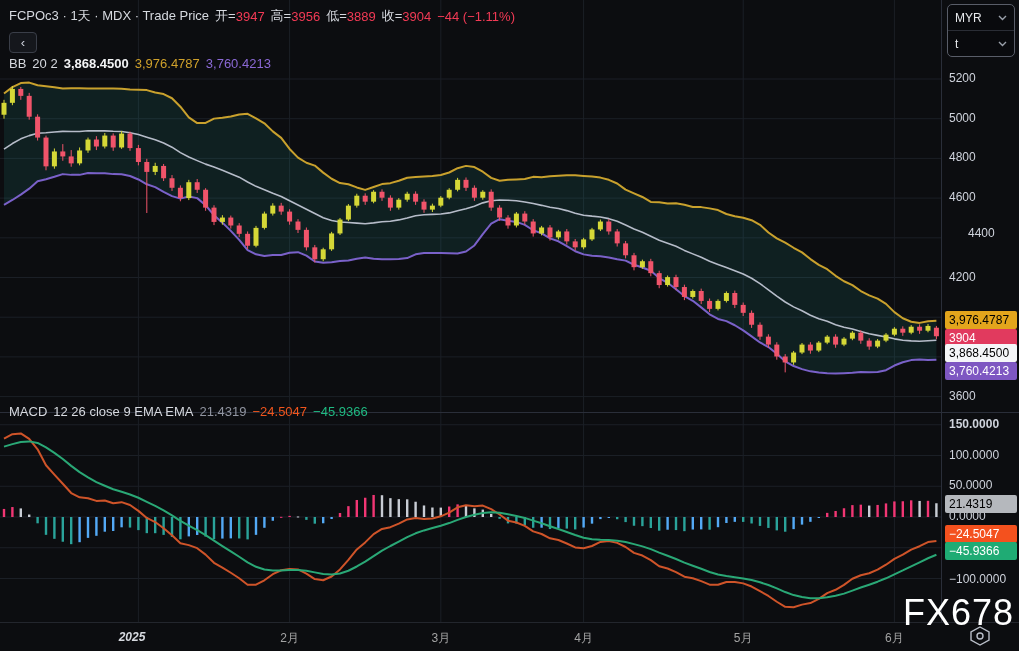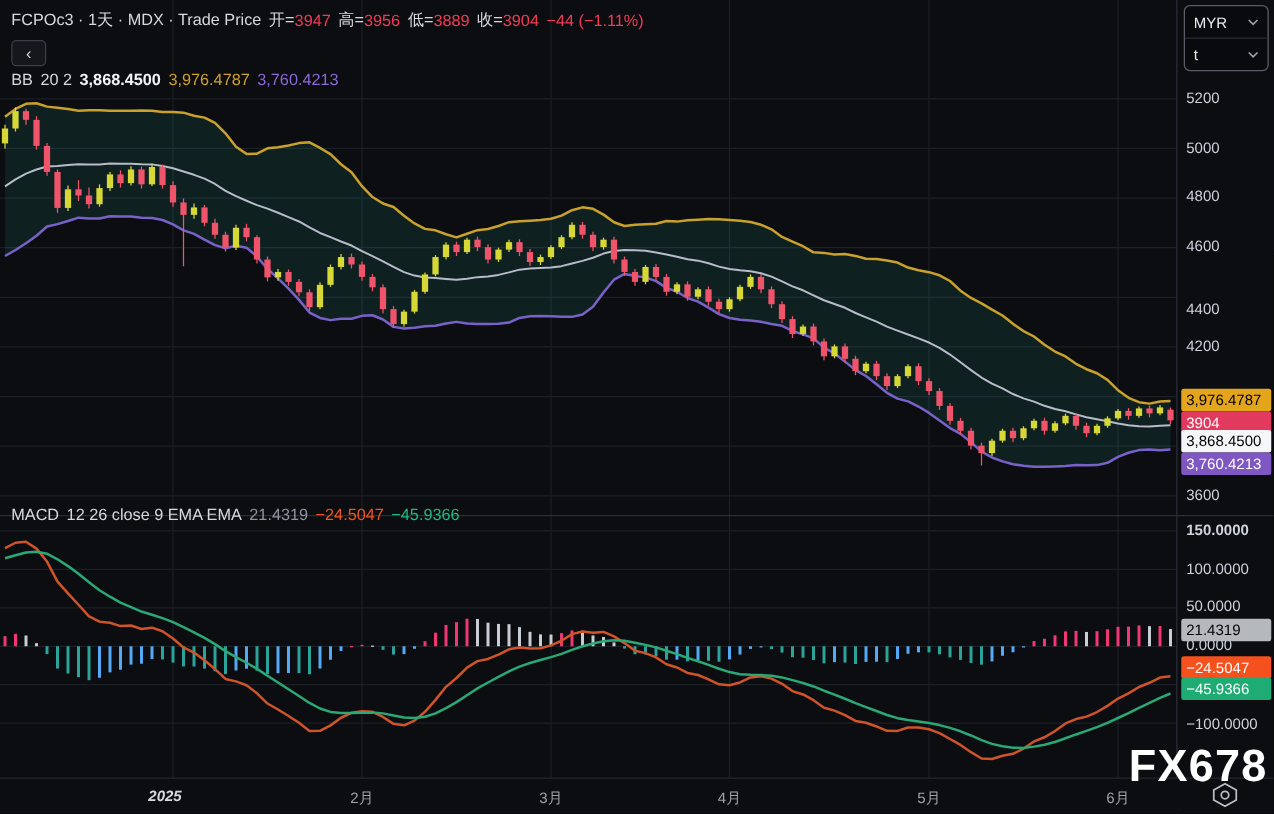--- a/index.html
+++ b/index.html
@@ -26,21 +26,21 @@
   .chev{display:flex;align-items:center;}
   #price-axis,#time-axis{position:absolute;z-index:4;}
   #price-axis{left:941px;top:0;width:78px;height:622px;}
   .tick{position:absolute;left:8px;font-size:12px;color:#cfd3dc;}
   .badge{position:absolute;left:4px;right:2px;font-size:12px;border-radius:2px;
     padding:2px 4px;text-align:left;}
   #time-axis{left:0;top:622px;width:1019px;height:29px;border-top:1px solid #23262d;background:#0c0d10;}
   .tlabel{position:absolute;top:7px;font-size:12px;color:#a3a3a3;transform:translateX(-50%);}
   .tlabel.year{font-weight:bold;color:#d6d9df;}
   .watermark{position:absolute;right:5px;top:592px;font-size:36px;color:#ffffff;letter-spacing:1px;
-    z-index:7;font-weight:700;}
+    z-index:7;font-weight:400;}
   .hex-icon{position:absolute;left:968px;top:626px;z-index:8;cursor:pointer;}
 </style>
 </head>
 <body>
 
 <div class="app">
   <svg id="chart-svg" width="1019" height="651">
       <defs>
         <clipPath id="clipPrice">
           <rect x="0" y="0" width="941" height="412"></rect>
@@ -476,21 +476,21 @@
           </svg>
       </span>
     </div>
   </div>
 
   <div id="price-axis">
       <div class="tick" style="top: 71px;">5200</div>
       <div class="tick" style="top: 110.7px;">5000</div>
       <div class="tick" style="top: 150.4px;">4800</div>
       <div class="tick" style="top: 190.1px;">4600</div>
-      <div class="tick" style="top: 240px;">4400</div>
+      <div class="tick" style="top: 226px; margin-left: 19px;">4400</div>
       <div class="tick" style="top: 269.5px;">4200</div>
       <div class="tick" style="top: 388.6px;">3600</div>
       <div class="tick" style="top: 416.75px; font-weight: bold;">150.0000</div>
       <div class="tick" style="top: 447.5px;">100.0000</div>
       <div class="tick" style="top: 478.25px;">50.0000</div>
       <div class="tick" style="top: 509px;">0.0000</div>
       <div class="tick" style="top: 572px;">−100.0000</div>
       <div class="badge" style="top: 311px; background: rgb(227, 165, 28); color: rgb(0, 0, 0);">3,976.4787</div>
       <div class="badge" style="top: 329px; background: rgb(225, 58, 94); color: rgb(255, 255, 255);">3904</div>
       <div class="badge" style="top: 344px; background: rgb(245, 246, 248); color: rgb(0, 0, 0);">3,868.4500</div>

